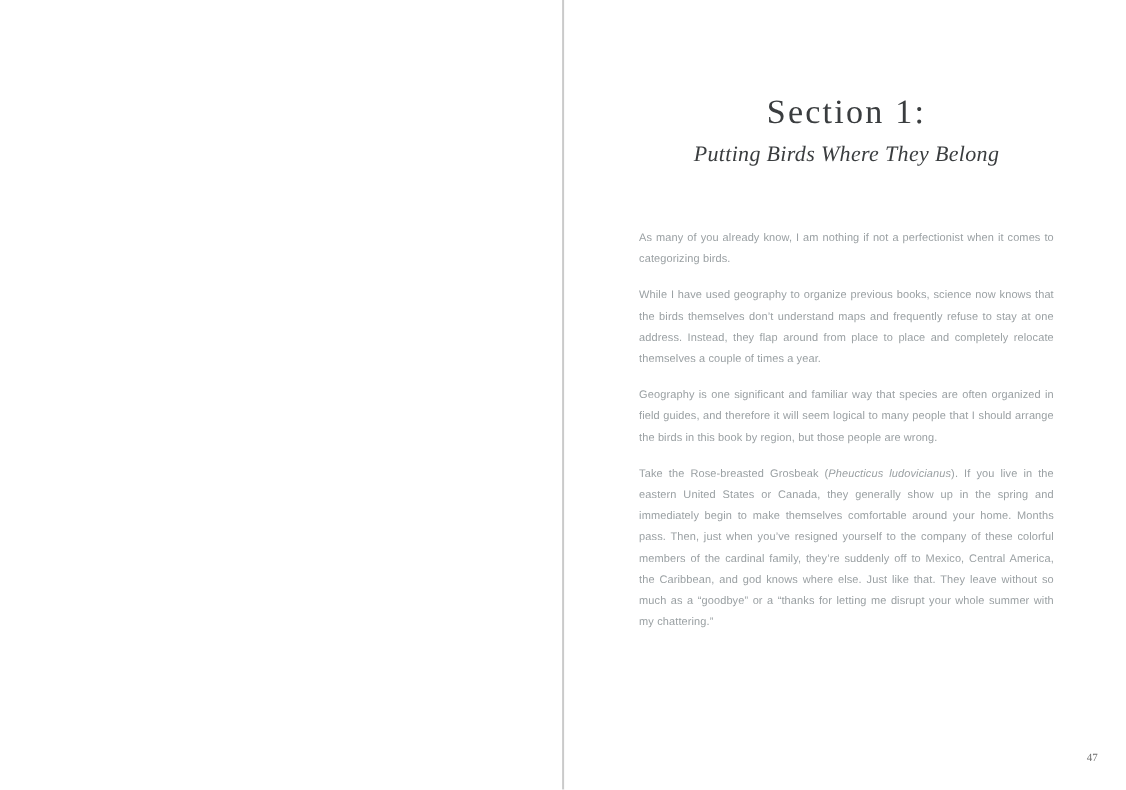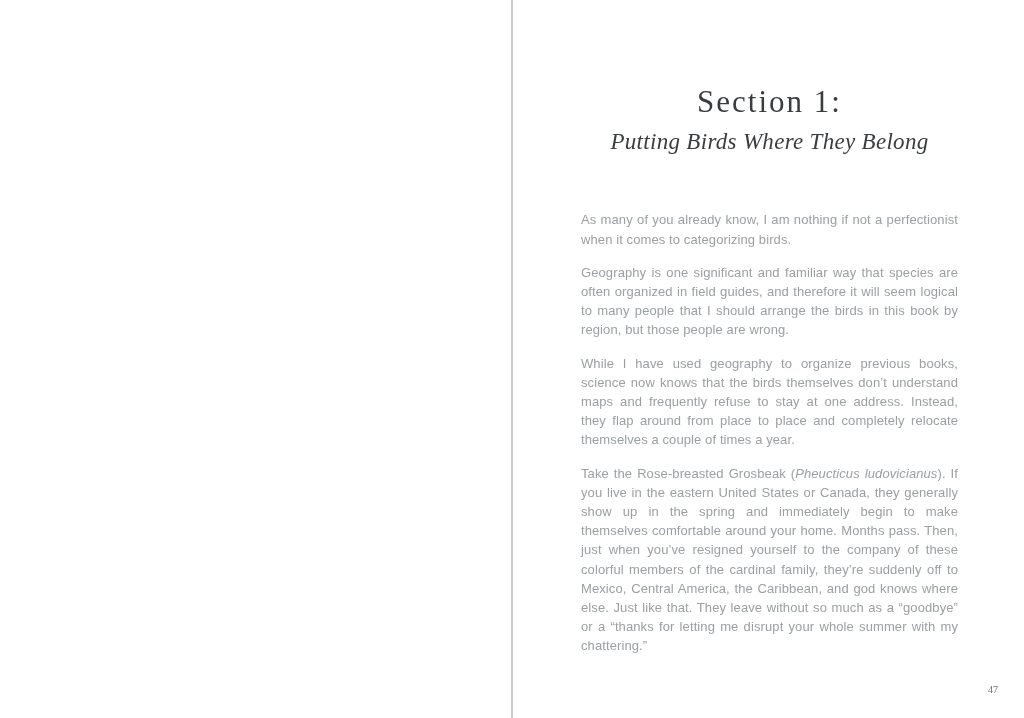--- a/index.html
+++ b/index.html
@@ -48,32 +48,32 @@
     line-height: 1;
     letter-spacing: 2px;
     text-align: center;
     color: #3a3d3f;
   }
   .section-subtitle {
     margin: 12px 0 0 0;
     font-family: "Liberation Serif", serif;
     font-style: italic;
     font-weight: 400;
-    font-size: 23px;
+    font-size: 20px;
     line-height: 1.1;
     letter-spacing: 0.3px;
     text-align: center;
     color: #3a3d3f;
   }
   .body-text {
     margin-top: 56px;
   }
   .body-text p {
     margin: 0 0 14px 0;
-    font-size: 13px;
+    font-size: 10px;
     line-height: 19.2px;
     letter-spacing: 0.1px;
     text-align: justify;
     color: #9aa0a3;
   }
   .body-text p:last-child { margin-bottom: 16px; }
   .sci-name { font-style: italic; }
   .page-number {
     position: absolute;
     right: 26px;
@@ -95,23 +95,23 @@
   <div class="page-right">
     <div class="text-column">
 
       <h1 class="section-title">Section 1:</h1>
 
       <h2 class="section-subtitle">Putting Birds Where They Belong</h2>
 
       <div class="body-text">
         <p>As many of you already know, I am nothing if not a perfectionist when it comes to categorizing birds.</p>
 
+        <p>While I have used geography to organize previous books, science now knows that the birds themselves don’t understand maps and frequently refuse to stay at one address. Instead, they flap around from place to place and completely relocate themselves a couple of times a year.</p>
+
         <p>Geography is one significant and familiar way that species are often organized in field guides, and therefore it will seem logical to many people that I should arrange the birds in this book by region, but those people are wrong.</p>
-
-        <p>While I have used geography to organize previous books, science now knows that the birds themselves don’t understand maps and frequently refuse to stay at one address. Instead, they flap around from place to place and completely relocate themselves a couple of times a year.</p>
 
         <p><span>Take the Rose-breasted Grosbeak (</span><em class="sci-name">Pheucticus ludovicianus</em><span>). If you live in the eastern United States or Canada, they generally show up in the spring and immediately begin to make themselves comfortable around your home. Months pass. Then, just when you’ve resigned yourself to the company of these colorful members of the cardinal family, they’re suddenly off to Mexico, Central America, the Caribbean, and god knows where else. Just like that. They leave without so much as a “goodbye” or a “thanks for letting me disrupt your whole summer with my chattering.”</span></p>
       </div>
     </div>
 
     <div class="page-number">47</div>
   </div>
 
 </div>
 

